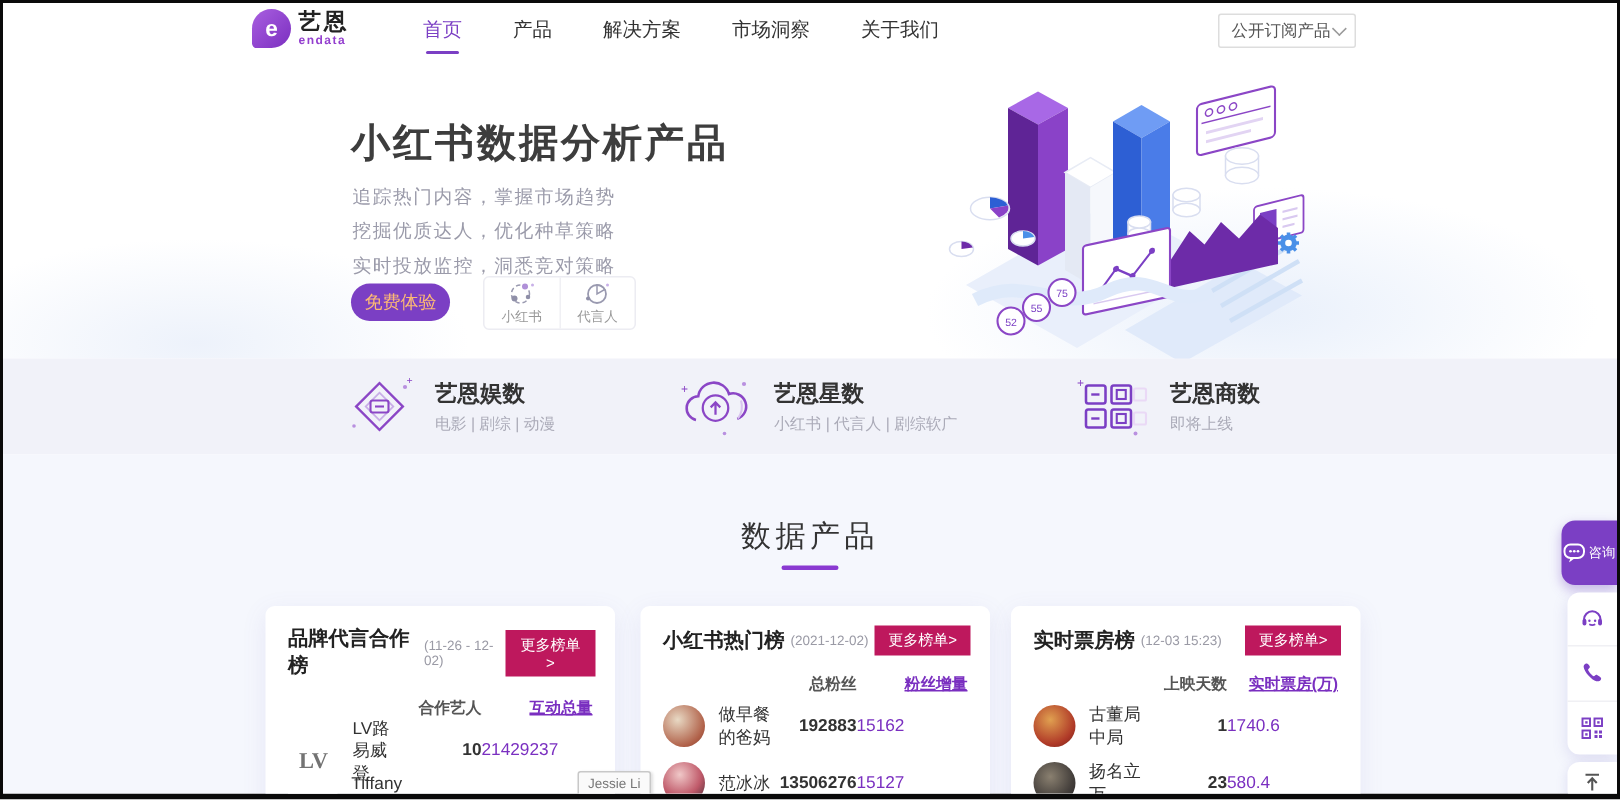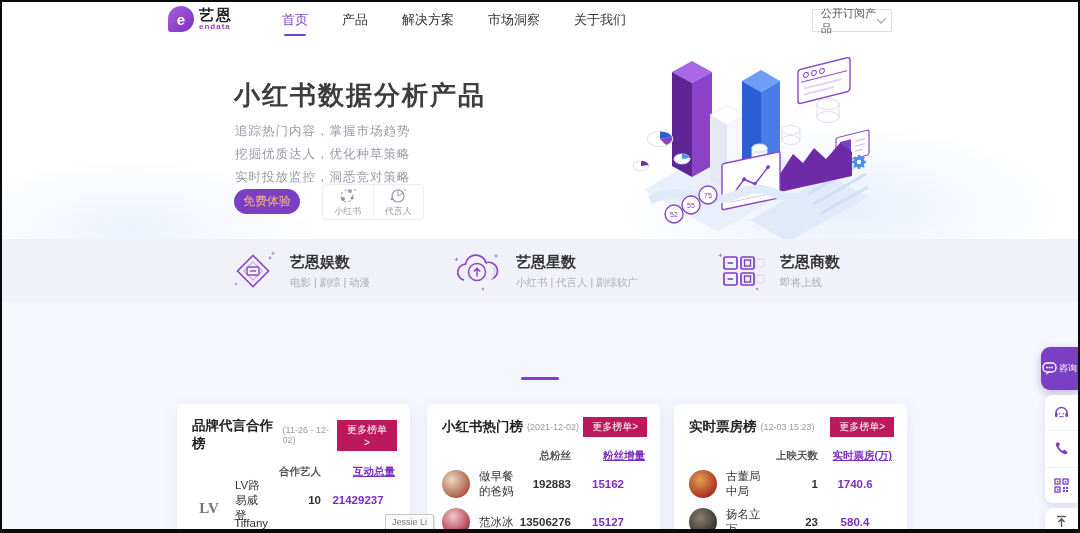--- a/index.html
+++ b/index.html
@@ -14,21 +14,21 @@
   .logo-mark { width:26px; height:26px; background:linear-gradient(135deg,#a95fe0,#7b2fc0);
     border-radius:50% 50% 50% 12%; color:#fff; font-weight:bold; font-size:15px;
     display:flex; align-items:center; justify-content:center; }
   .logo-cn { font-size:15px; font-weight:bold; color:#222; line-height:14px; letter-spacing:2px;}
   .logo-en { font-size:8px; color:#9440cf; font-weight:bold; letter-spacing:1px; }
   .nav { position:absolute; left:278px; top:0; height:36px; display:flex; align-items:center; gap:30px; }
   .nav-item { font-size:13px; color:#333; cursor:pointer; position:relative; padding:9px 2px; }
   .nav-item.active { color:#7b3fc4; }
   .nav-underline { position:absolute; left:50%; transform:translateX(-50%); bottom:2px;
     width:22px; height:2px; background:#7b3fc4; border-radius:1px; }
-  .subscribe { position:absolute; left:810px; top:7px; width:80px; height:23px;
+  .subscribe { position:absolute; left:810px; top:7px; width:92px; height:23px;
     border:1px solid #ddd; border-radius:2px; display:flex; align-items:center;
     justify-content:space-between; padding:0 8px; font-size:11px; color:#555; cursor:pointer; background:#fff; }
   .chev { width:7px; height:7px; border-right:1px solid #999; border-bottom:1px solid #999;
     transform:rotate(45deg) translateY(-2px); }
 
   
   .hero { position:absolute; left:0; top:36px; width:100%; height:201px;
     background:
       radial-gradient(ellipse 320px 120px at 78% 85%, #e9f0fb 0%, rgba(233,240,251,0) 70%),
       radial-gradient(ellipse 260px 100px at 12% 95%, #edf2fb 0%, rgba(237,242,251,0) 70%),
@@ -82,21 +82,21 @@
     font-weight:bold; color:#737373; line-height:14px;margin-top:18px; }
   .lv-sub { width:20px; height:2px; background:#bbb; margin-top:2px; }
   .tf-l1 { font-family:"Liberation Serif","DejaVu Serif",serif; font-size:8px; color:#222; font-weight:bold;}
   .avatar { width:28px; height:28px; border-radius:50%; flex:0 0 28px; }
   .av-a { background:radial-gradient(circle at 35% 35%,#e8d9c4,#b06048 70%,#7c3a2e); }
   .av-b { background:radial-gradient(circle at 40% 30%,#f0c8c8,#c05a6a 55%,#35222c); }
   .av-c { background:radial-gradient(circle at 40% 35%,#e0a050,#b03a28 65%,#6e1e16); }
   .av-d { background:radial-gradient(circle at 40% 35%,#8a8070,#45403c 60%,#211f22); }
   .row-name { flex:1; font-size:11.5px; color:#333; margin-left:9px; }
   .rv1 { width:56px; text-align:right; font-size:11.5px; font-weight:bold; color:#333; }
-  .rv2 { width:74px; text-align:center; font-size:11.5px; font-weight:bold; color:#7a2fc0; }
+  .rv2 { width:74px; text-align:left; font-size:11.5px; font-weight:normal; color:#7a2fc0; }
 
   
   .consult-badge { position:absolute; right:0; top:345px; width:37px; height:43px;
     background:#7b3fc4; border-radius:9px 0 0 9px; display:flex; flex-direction:row;
     align-items:center; justify-content:center; gap:2px; cursor:pointer;
     box-shadow:0 3px 8px rgba(110,60,190,.35); }
   .consult-label { color:#fff; font-size:9px; }
   .side-panel { position:absolute; right:0; top:393px; width:33px; height:108px;
     background:#fff; border-radius:8px 0 0 8px; box-shadow:0 3px 10px rgba(110,100,190,.18);
     display:flex; flex-direction:column; }
@@ -313,20 +313,21 @@
         <circle cx="41" cy="41" r="1.3" fill="#b990e0"></circle>
       </svg>
       <div>
         <div class="f-title">艺恩商数</div>
         <div class="f-sub">即将上线</div>
       </div>
     </div>
   </div>
 
   <div class="main">
+    <div class="section-title">数据产品</div>
     <div class="section-underline"></div>
 
     <div class="card c1">
       <div class="card-head">
         <span class="card-title">品牌代言合作榜</span>
         <span class="card-date">(11-26 - 12-02)</span>
         <button class="more-btn">更多榜单&gt;</button>
       </div>
       <div class="cols">
         <div class="col-name"></div>

